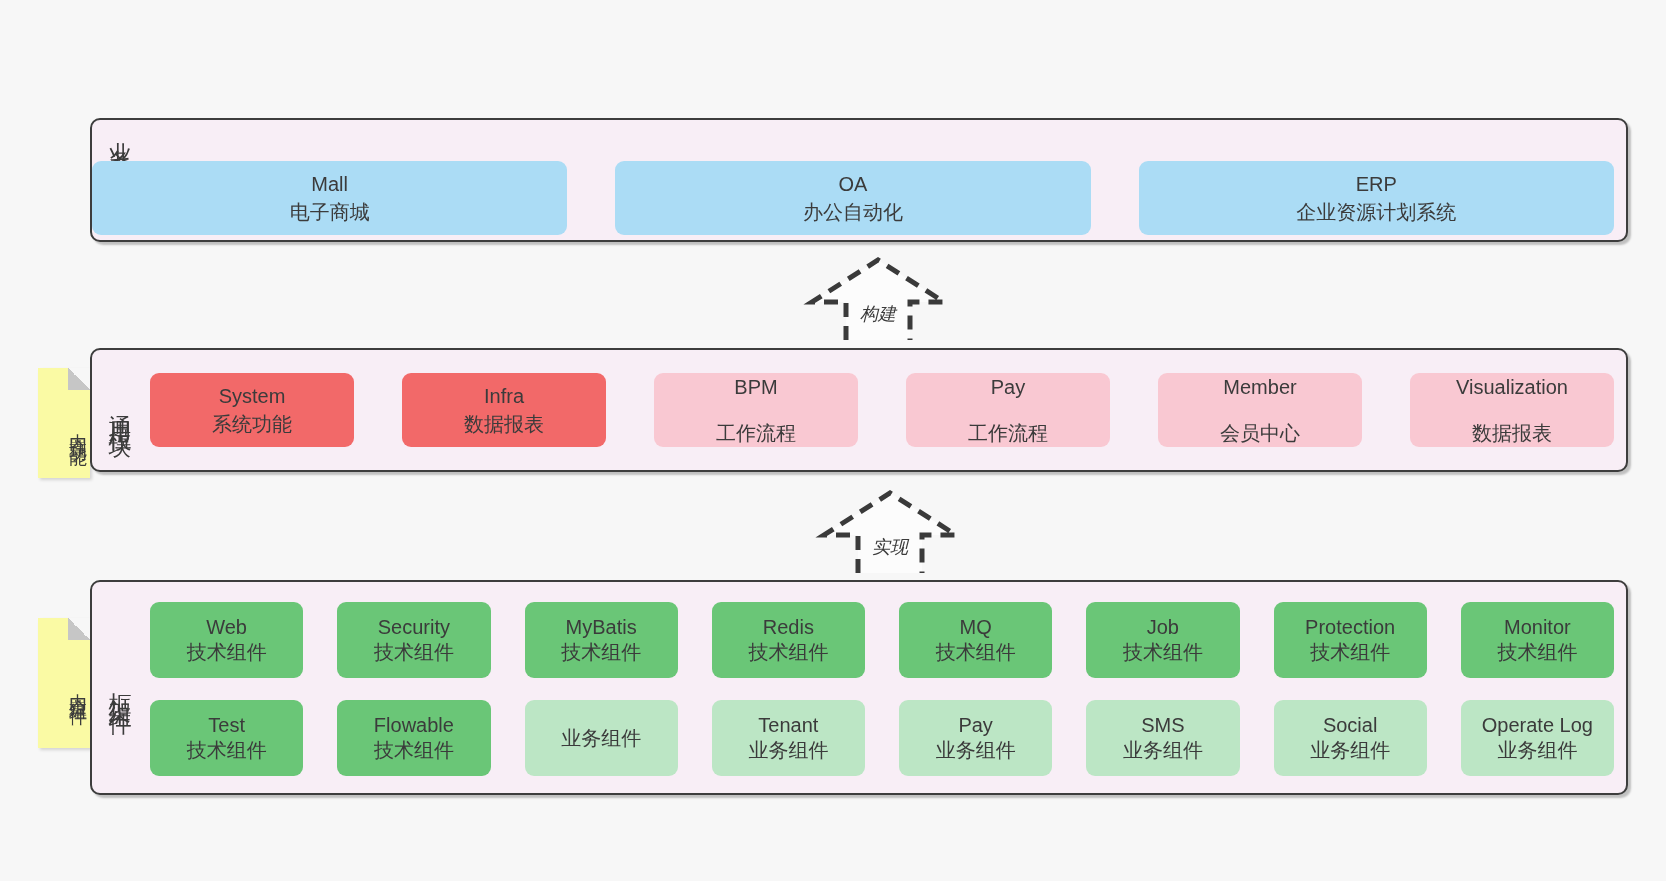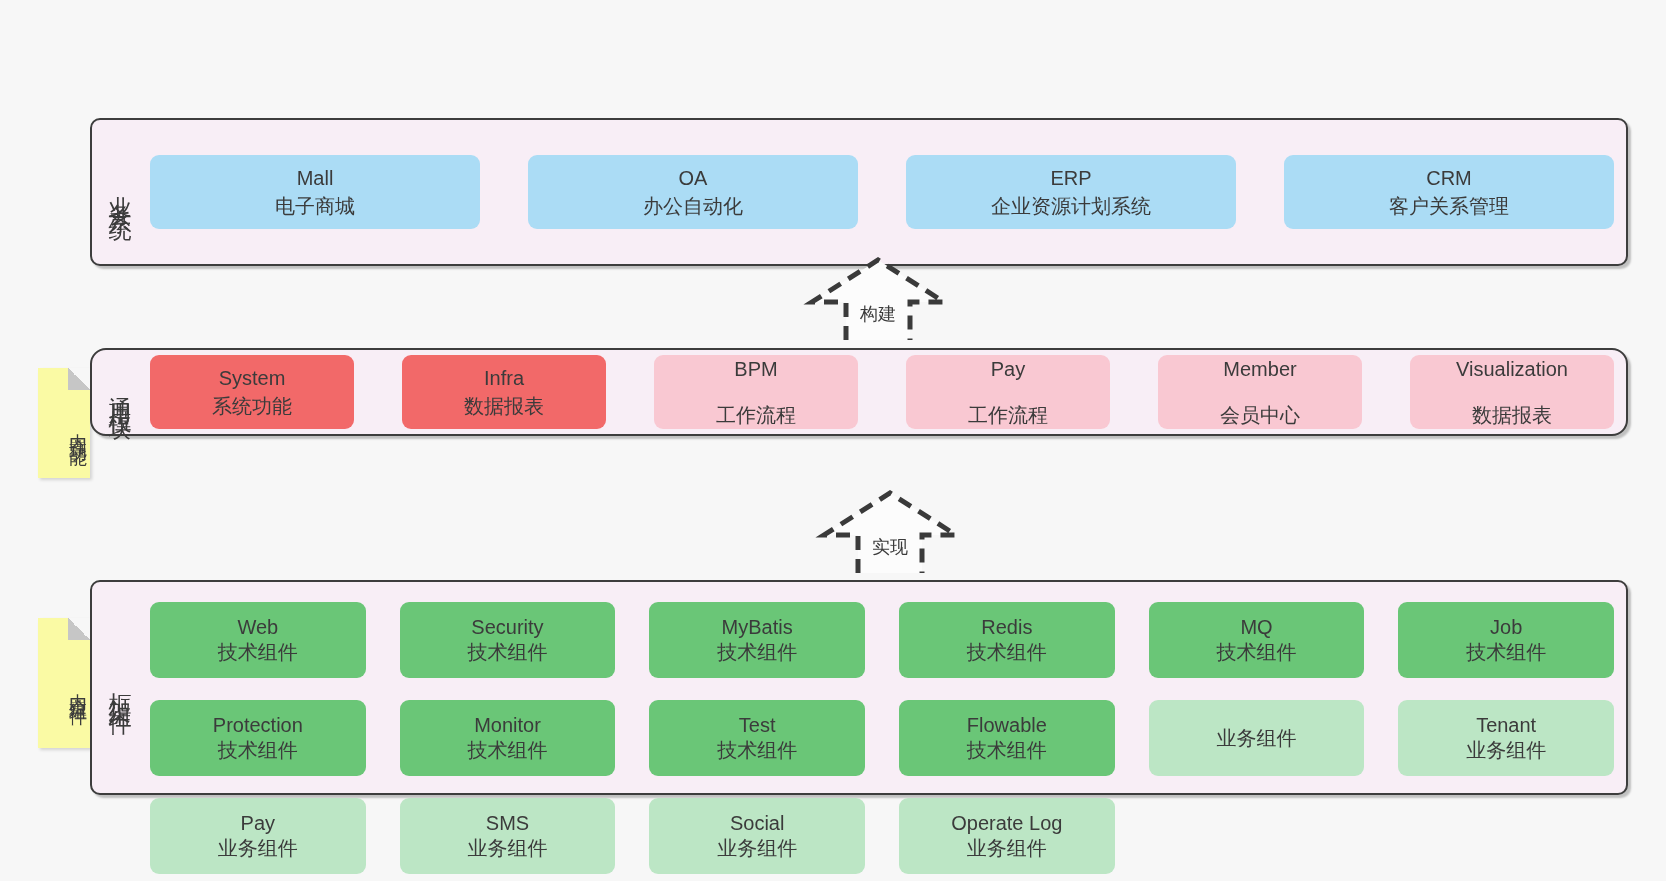--- a/index.html
+++ b/index.html
@@ -20,37 +20,37 @@
 
   
   .band{
     position:absolute; left:90px; width:1538px;
     background:var(--band-bg);
     border:2px solid var(--band-border);
     border-radius:10px;
     box-shadow:3px 3px 2px rgba(0,0,0,0.22);
     display:flex;
   }
-  .band-1{top:118px; height:148px;}
-  .band-2{top:348px; height:88px;border-radius:16px;}
+  .band-1{top:118px; height:124px;flex-direction:column;}
+  .band-2{top:348px; height:124px;}
   .band-3{top:580px; height:215px;}
 
   .v-label{
     width:58px; display:flex; align-items:center; justify-content:center;
     writing-mode:vertical-rl; text-orientation:upright;
     font-size:23px; letter-spacing:7px; color:var(--text);
     padding:4px 0;
   }
   .boxes{
     flex:1; display:flex; align-items:center;
     gap:48px; padding:0 12px 0 0;
   }
   .grid-boxes{
     flex:1; display:grid;
-    grid-template-columns:repeat(6,1fr);
+    grid-template-columns:repeat(8,1fr);
     column-gap:34px; row-gap:22px;
     padding:20px 12px 19px 0;
   }
   .box{
     display:flex; flex-direction:column; align-items:center; justify-content:center;
     border-radius:9px; text-align:center;
     font-size:20px; line-height:28px; color:var(--text);
   }
   .boxes .box{flex:1; height:74px;}
   .grid-boxes .box{height:76px; line-height:25px; padding:2px 4px;}
@@ -71,21 +71,21 @@
     padding-top:12px;
   }
   .note::before{
     content:""; position:absolute; top:0; right:0; width:22px; height:22px;
     background:linear-gradient(225deg, var(--page-bg) 50%, var(--note-fold) 50%);
   }
   .note-2{top:368px; height:110px;}
   .note-3{top:618px; height:130px;}
 
   
-  .arrow{position:absolute; width:140px; height:88px;}
+  .arrow{position:absolute; width:140px; height:88px;font-style:italic;}
   .arrow-1{left:808px; top:256px;}
   .arrow-2{left:820px; top:489px;}
   .arrow svg{position:absolute; inset:0; overflow:visible;}
   .arrow path{
     fill:var(--arrow-fill); stroke:var(--arrow);
     stroke-width:5; stroke-dasharray:14 9;
   }
   .arrow-label{
     position:absolute; left:50%; top:44px; transform:translateX(-50%);
     background:var(--arrow-fill); padding:2px 5px;
@@ -105,24 +105,20 @@
         <span>电子商城</span>
       </div>
       <div class="box v-blue">
         <span>OA</span>
         <span>办公自动化</span>
       </div>
       <div class="box v-blue">
         <span>ERP</span>
         <span>企业资源计划系统</span>
       </div>
-      <div class="box v-blue">
-        <span>CRM</span>
-        <span>客户关系管理</span>
-      </div>
     </div>
   </section>
 
   <div class="arrow arrow-1">
     <svg viewBox="0 0 140 88">
       <path d="M38,84 L38,46 L4,46 L70,4 L136,46 L102,46 L102,84"></path>
     </svg>
     <div class="arrow-label">构建</div>
   </div>
 

